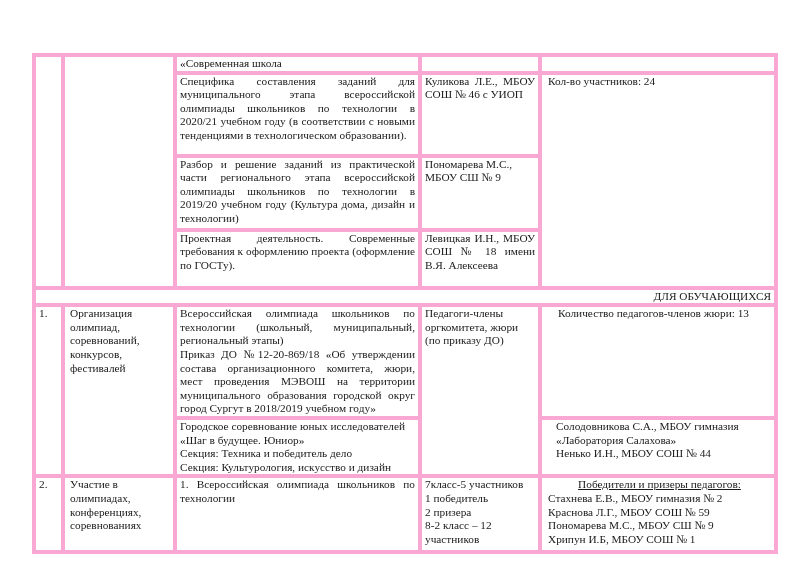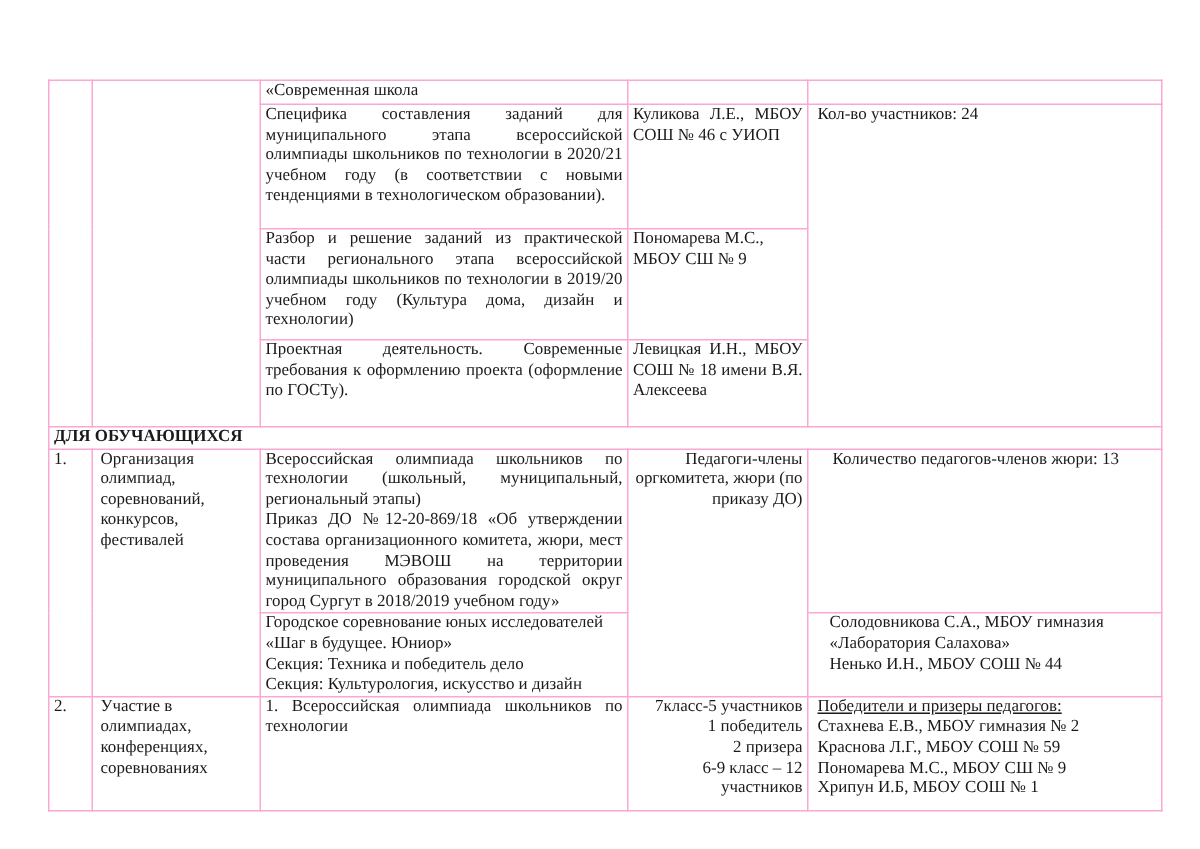--- a/index.html
+++ b/index.html
@@ -1,24 +1,24 @@
 <!DOCTYPE html>
 <html><head>
 <meta charset="utf-8">
 <style>
   html, body { margin:0; padding:0; background:#ffffff; }
   body { width:800px; height:566px; position:relative; overflow:hidden;
          font-family:"Liberation Serif","DejaVu Serif",serif; color:#1a1a1a; }
   table.doc { position:absolute; left:32px; top:53px; width:742px;
               border-collapse:collapse; table-layout:fixed; font-size:11.3px; line-height:13.6px; }
-  table.doc td { border:1px solid #f9a8d4; vertical-align:top; padding:0 3px; }
+  table.doc td { border:4px solid #f9a8d4; vertical-align:top; padding:0 3px; }
   .j { text-align:justify; text-align-last:left; }
-  .c { text-align:right; }
-  .hdr { text-align:left; font-weight:bold; padding:0; }
-  .u { text-decoration:underline; }
+  .c { text-align:left; }
+  .hdr { text-align:right; font-weight:normal; padding:0; }
+  .u { text-decoration:underline;text-align:center; }
   .line { display:block; }
 </style>
 </head>
 <body>
 
 <table class="doc">
   <colgroup>
     <col style="width:29px">
     <col style="width:112px">
     <col style="width:245px">
@@ -75,21 +75,21 @@
   </tr>
 
   <tr style="height:76px">
     <td>2.</td>
     <td style="padding-left:5px">Участие в олимпиадах, конференциях, соревнованиях</td>
     <td class="j">1. Всероссийская олимпиада школьников по технологии</td>
     <td class="c">
       <span class="line">7класс-5 участников</span>
       <span class="line">1 победитель</span>
       <span class="line">2 призера</span>
-      <span class="line">6-9 класс – 12 участников</span>
+      <span class="line">8-2 класс – 12 участников</span>
     </td>
     <td style="padding-left:6px">
       <span class="line u">Победители и призеры педагогов:</span>
       <span class="line">Стахнева Е.В., МБОУ гимназия № 2</span>
       <span class="line">Краснова Л.Г., МБОУ СОШ № 59</span>
       <span class="line">Пономарева М.С., МБОУ СШ № 9</span>
       <span class="line">Хрипун И.Б, МБОУ СОШ № 1</span>
     </td>
   </tr>
 </tbody>

